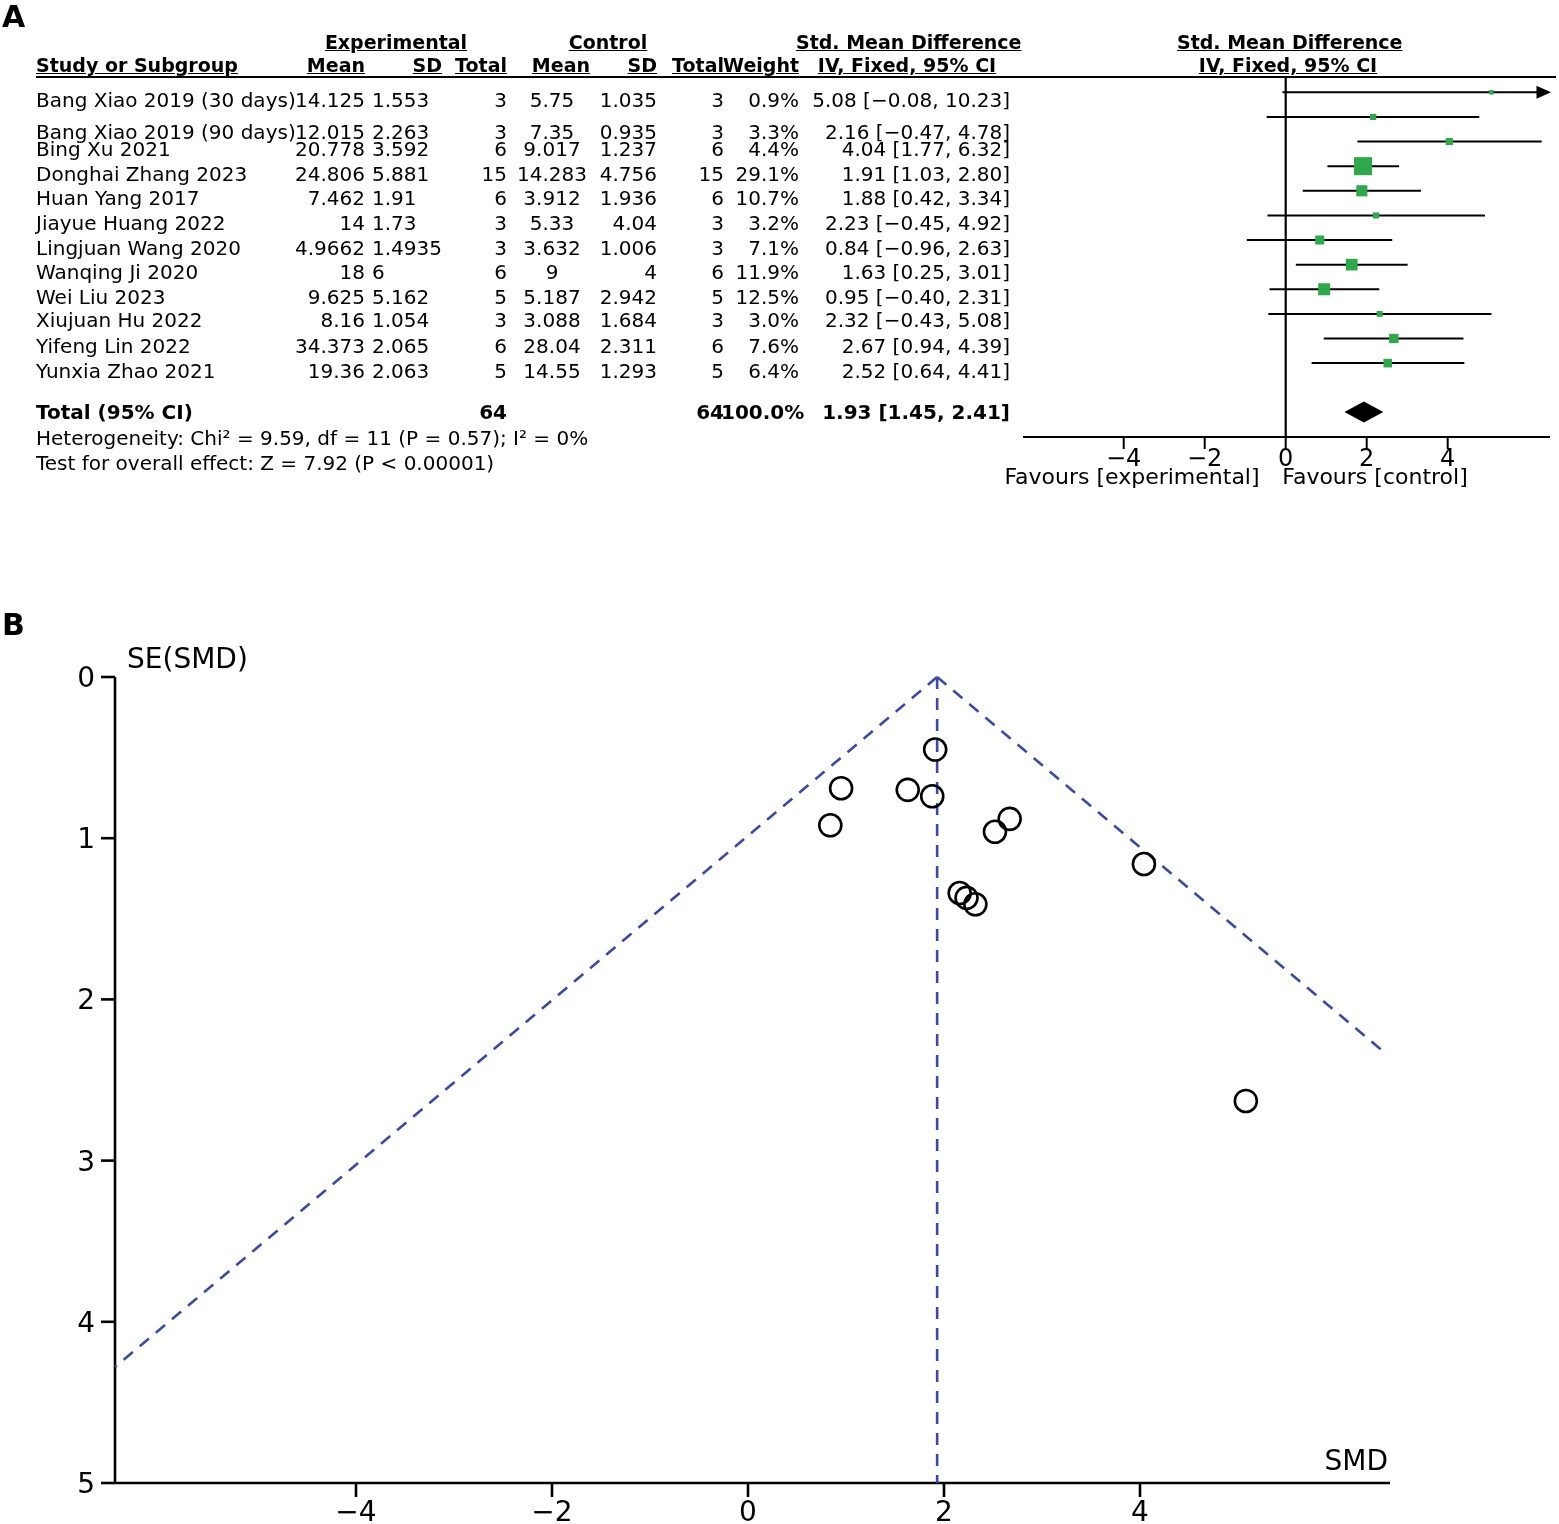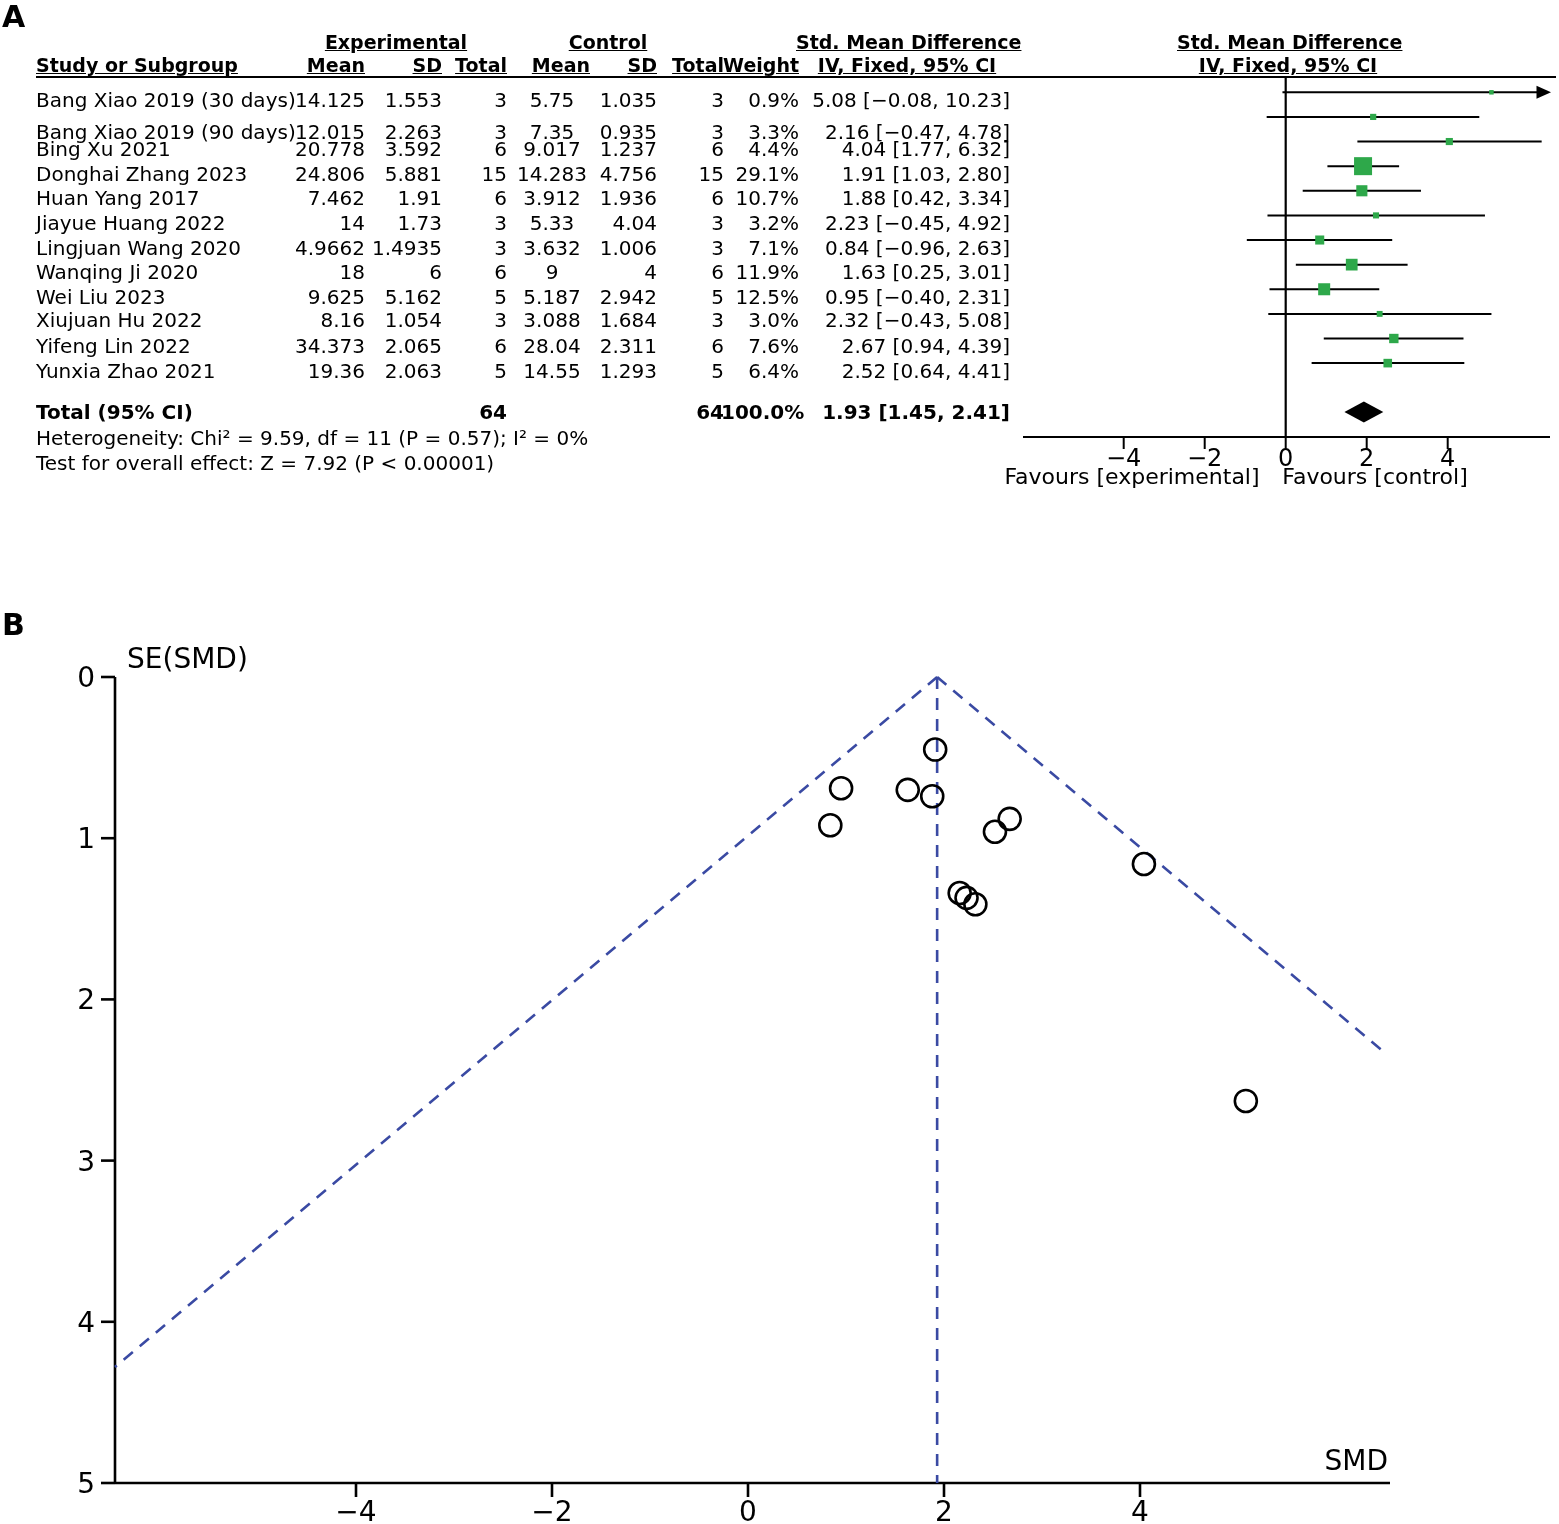--- a/index.html
+++ b/index.html
@@ -11,21 +11,21 @@
   .f30{font-size:30px;line-height:30px;}
   .f21{font-size:19px;line-height:22px;text-decoration:underline;}
   .f20{font-size:20px;line-height:25px;}
   .f22{font-size:22px;line-height:22px;}
   .rule{background:#000;height:2px;}
   #study-rows{position:absolute;left:0;top:80px;width:1425px;height:300px;margin-top:8px;}
   .trow{position:absolute;left:0;width:1559px;height:24.62px;line-height:24.62px;font-size:20px;}
   .cell{position:absolute;white-space:nowrap;}
   .c-study{left:36px;width:262px;text-align:left;}
   .c-m1{left:272px;width:93px;text-align:right;}
-  .c-s1{left:372px;width:70px;text-align:right;}
+  .c-s1{left:372px;width:70px;}
   .c-t1{left:449px;width:58px;text-align:right;}
   .c-m2{left:514px;width:76px;text-align:center;}
   .c-s2{left:587px;width:70px;text-align:right;}
   .c-t2{left:666px;width:58px;text-align:right;}
   .c-w{left:721px;width:78px;text-align:right;}
   .c-smd{left:796px;width:214px;text-align:right;}
   svg{position:absolute;overflow:visible;}
 </style>
 </head>
 <body>

